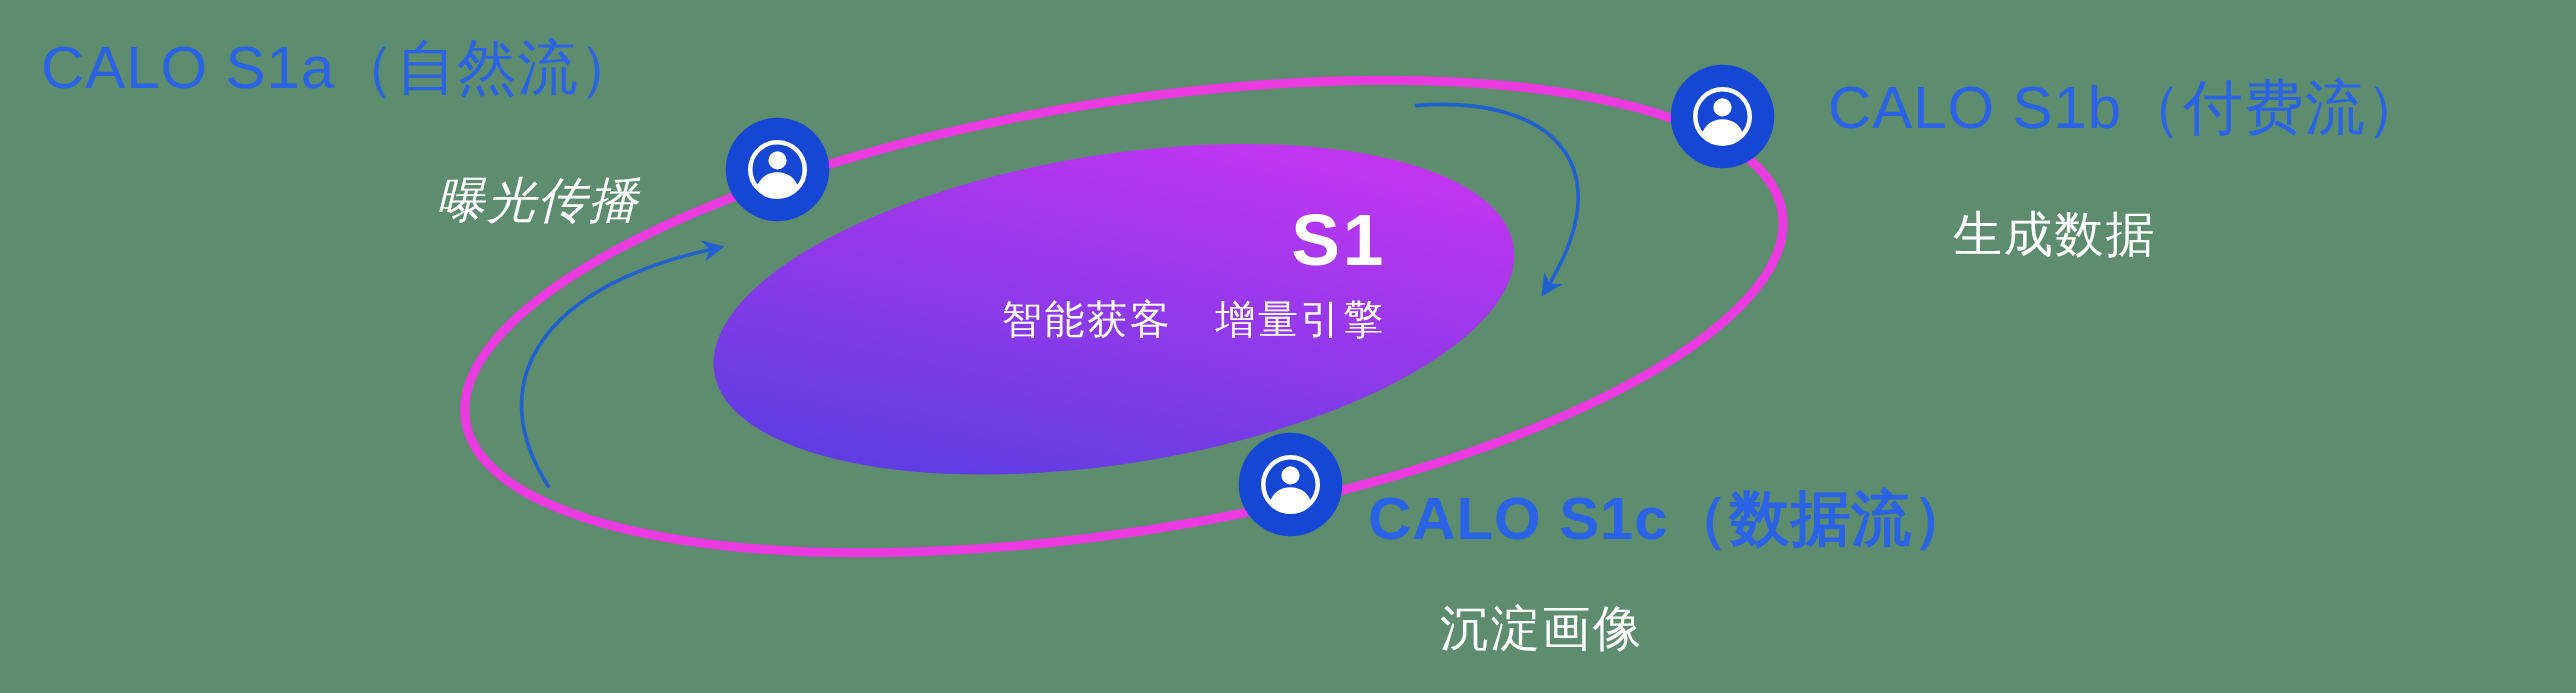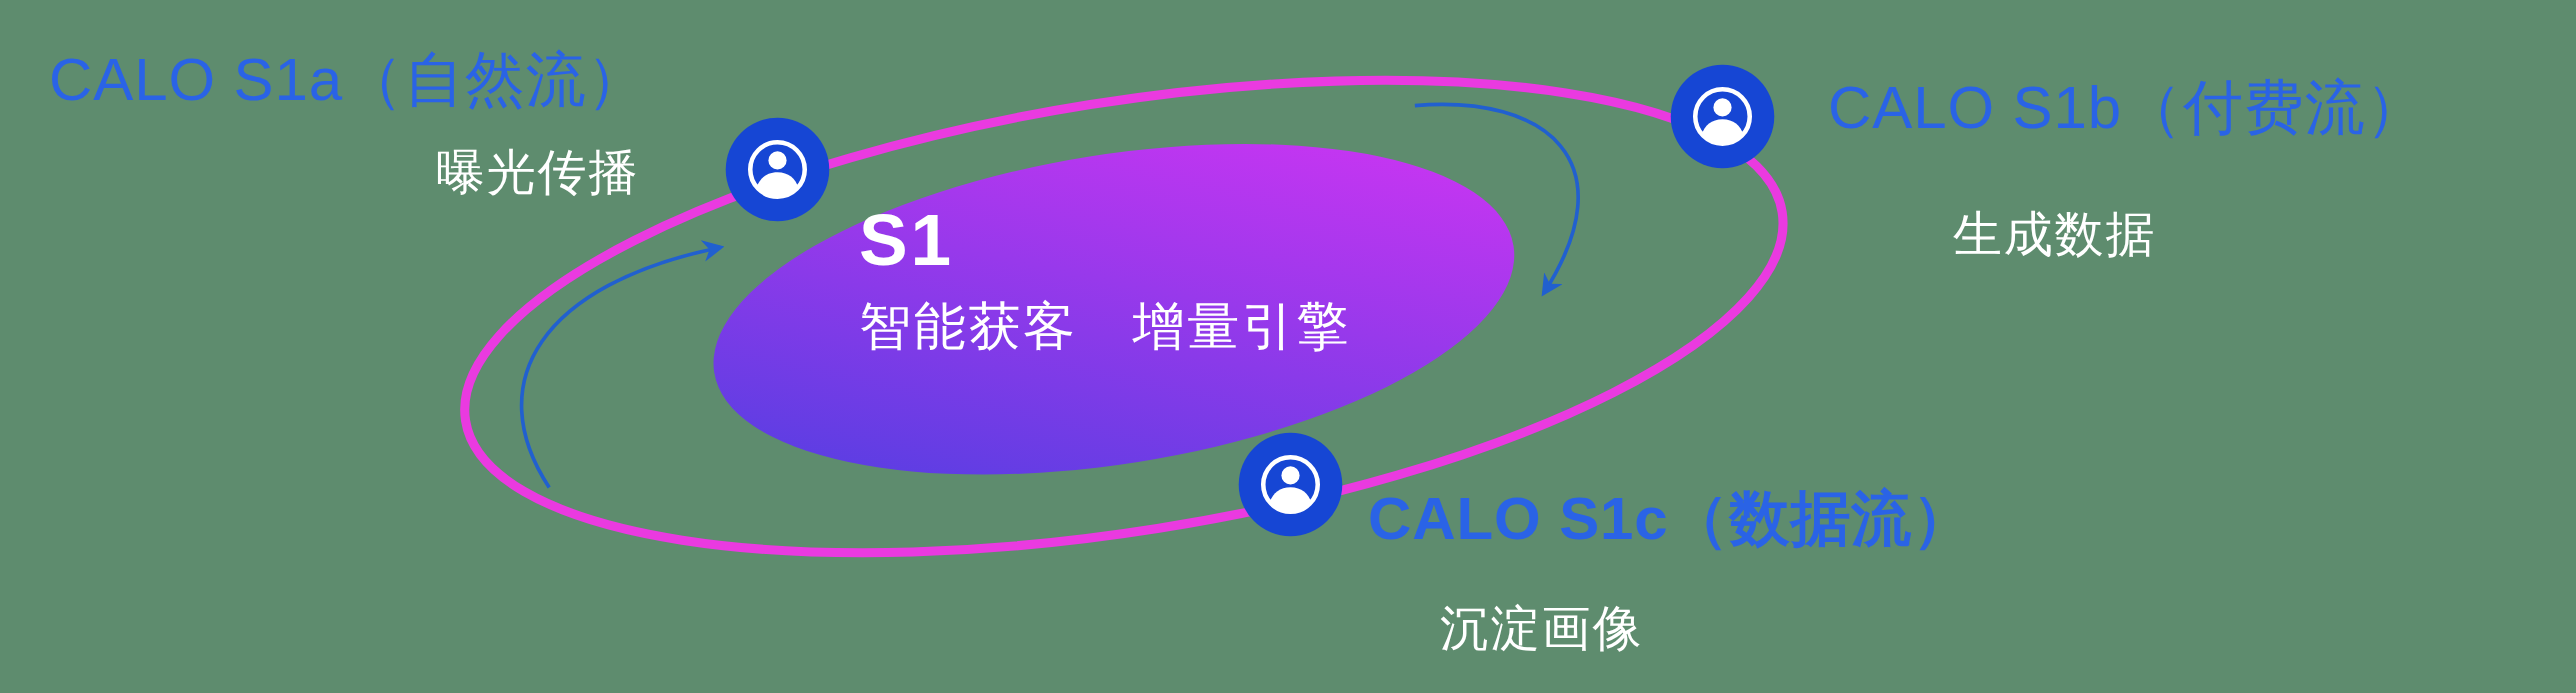--- a/index.html
+++ b/index.html
@@ -19,28 +19,28 @@
   }
   .label-sub{
     position:absolute;
     color:#ffffff;
     font-size:49px;font-weight:400;
     letter-spacing:1.8px;white-space:nowrap;
   }
   .avatar{position:absolute;width:109px;height:109px;}
   .center-text{
     position:absolute;left:859px;top:198px;width:527px;
-    text-align:left;color:#ffffff;
+    text-align:right;color:#ffffff;
   }
   .center-title{font-size:73px;font-weight:bold;letter-spacing:2.7px;}
-  .center-sub{font-size:52px;margin-top:11px;letter-spacing:2.7px;white-space:pre;}
+  .center-sub{font-size:40px;margin-top:11px;letter-spacing:2.7px;white-space:pre;}
 
   
-  .s1a-title{left:41px;top:40px;margin-left:8px;}
-  .s1a-sub{left:436px;top:140px;}
+  .s1a-title{left:41px;top:28px;}
+  .s1a-sub{left:436px;top:168px;font-style:italic;}
   .s1b-title{left:1828px;top:68px;}
   .s1b-sub{left:1953px;top:202px;}
   .s1c-title{left:1368px;top:479px;font-weight:bold;}
   .s1c-sub{left:1428px;top:596px;margin-left:12px;}
 
   .icon-s1a{left:723px;top:115px;}
   .icon-s1b{left:1668px;top:62px;}
   .icon-s1c{left:1236px;top:430px;}
 </style>
 </head>

